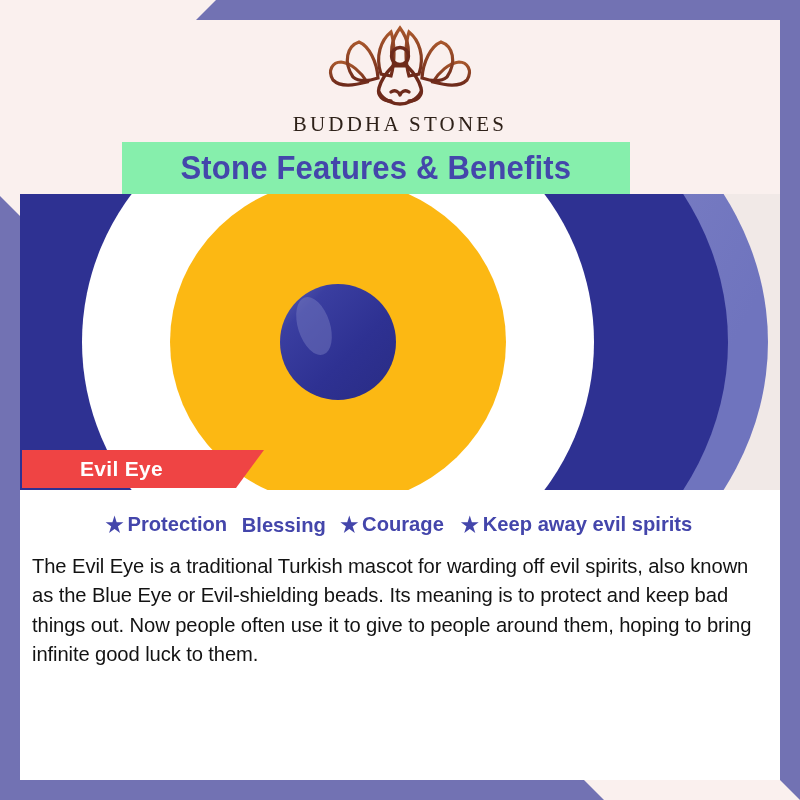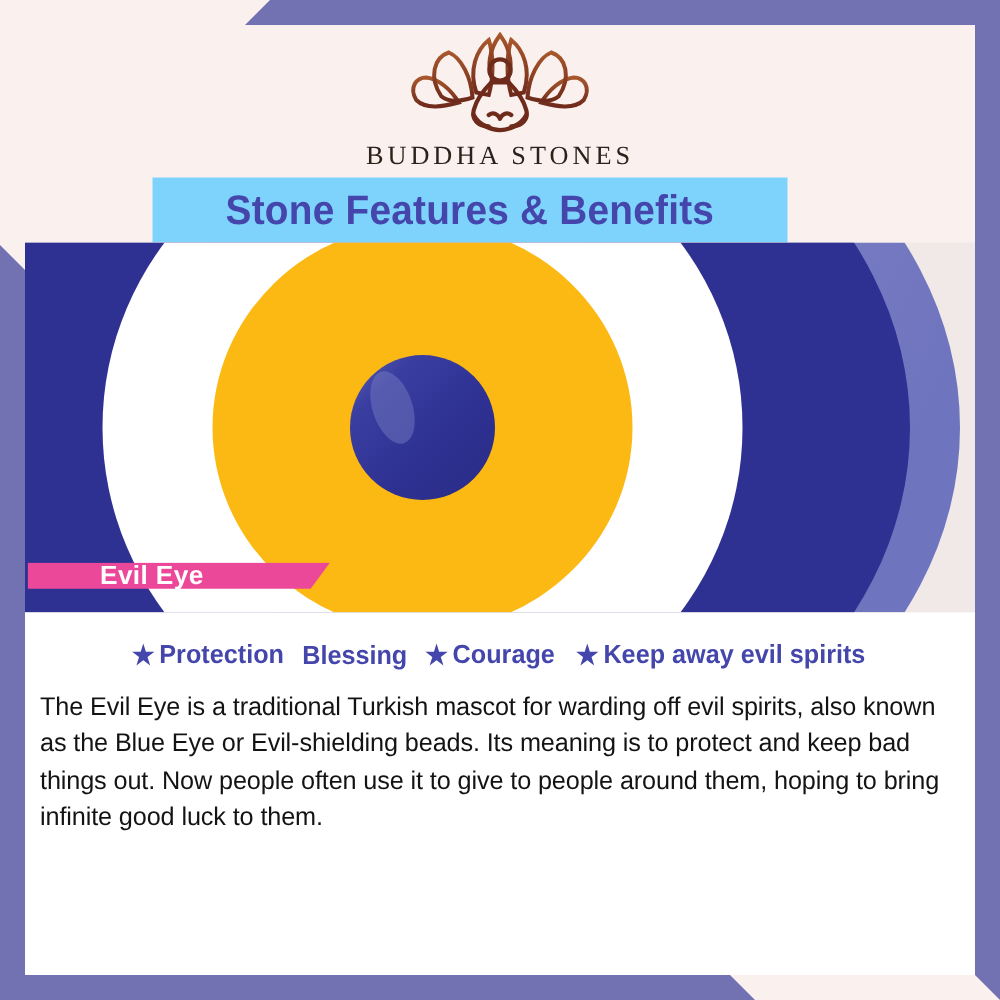--- a/index.html
+++ b/index.html
@@ -85,21 +85,21 @@
     font-weight: 400;
   }
 
   
   .title-bar {
     position: absolute;
     top: 142px;
     left: 122px;
     width: 508px;
     height: 52px;
-    background: #7dd3fc;
+    background: #86efac;
     display: flex;
     align-items: center;
     justify-content: center;
   }
   .title-text {
     font-family: "Liberation Sans Narrow", "Liberation Sans", sans-serif;
     font-size: 33px;
     font-weight: bold;
     color: #4446ab;
     letter-spacing: 0.2px;
@@ -125,22 +125,22 @@
     height: 296px;
     display: block;
   }
 
   
   .ribbon {
     position: absolute;
     top: 450px;
     left: 22px;
     width: 242px;
-    height: 21px;
-    background: #ec4899;
+    height: 38px;
+    background: #ef4444;
     clip-path: polygon(0 0, 242px 0, 214px 38px, 0 38px);
     display: flex;
     align-items: center;
     z-index: 5;
   }
   .ribbon-label {
     color: #ffffff;
     font-size: 21px;
     font-weight: bold;
     padding-left: 58px;

